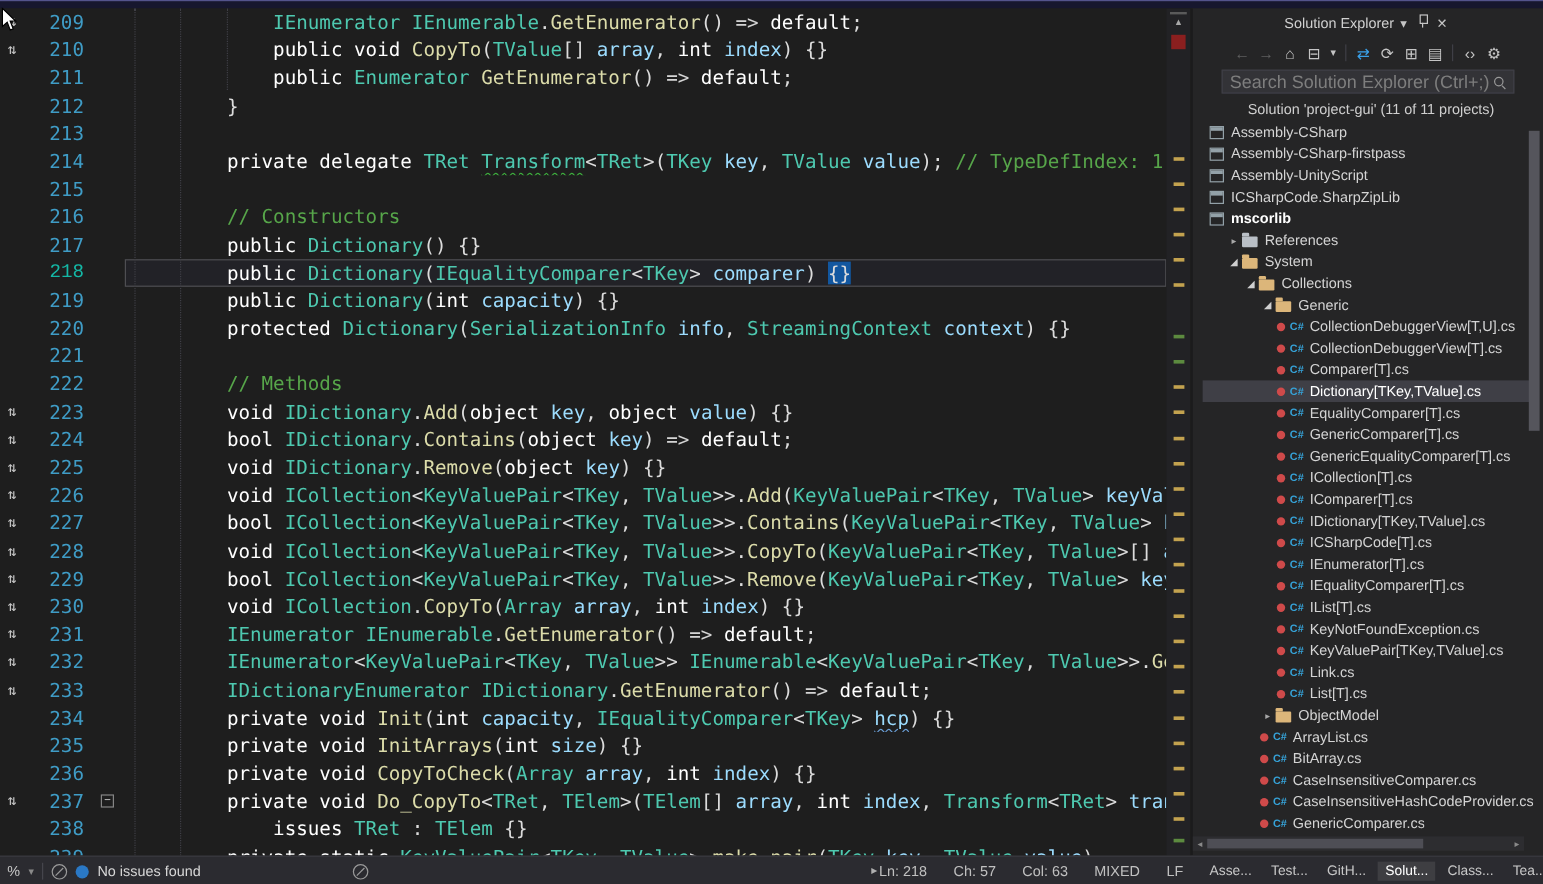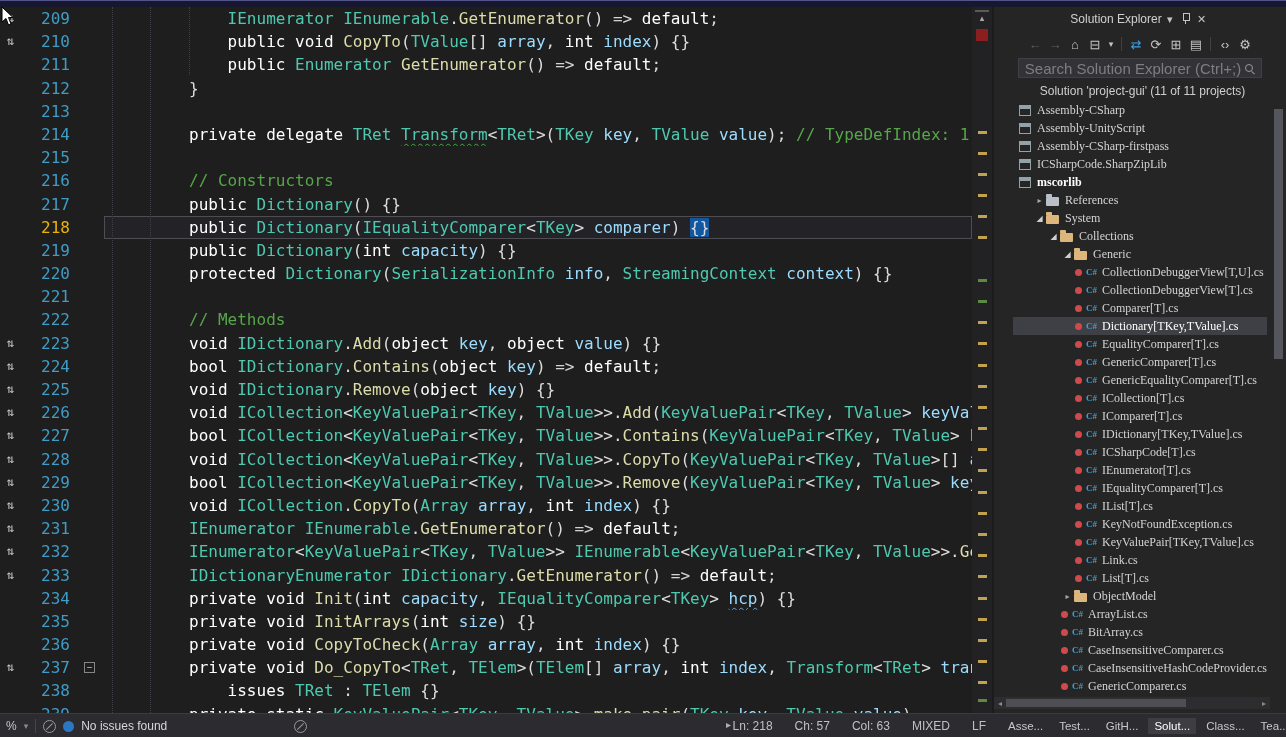--- a/index.html
+++ b/index.html
@@ -14,21 +14,21 @@
 .editor{position:absolute;left:0;top:7px;width:992px;height:706px;background:#1e1e1e;overflow:hidden;}
 .lines{position:absolute;left:0;top:0;right:20px;bottom:0;overflow:hidden;}
 .guide{position:absolute;width:0;border-left:1px dotted #3f3f46;pointer-events:none;}
 .line{display:flex;height:23.2px;line-height:23.2px;font-family:"DejaVu Sans Mono","Liberation Mono",monospace;font-size:16px;white-space:pre;}
 .g-icon{width:20px;flex:none;text-align:center;color:#c8c8c8;font-size:12px;}
 .g-num{width:56px;flex:none;text-align:right;padding-right:6px;color:#3f9cc6;}
 .g-fold{width:28px;flex:none;position:relative;}
 .foldbox{position:absolute;left:8px;top:6px;width:11px;height:11px;border:1px solid #858585;background:#1e1e1e;color:#c8c8c8;font-size:9px;line-height:9px;text-align:center;}
 .g-code{flex:1;overflow:hidden;color:#dcdcdc;padding-left:8px;}
 .line.current .g-code{outline:1px solid #4e4e52;outline-offset:-1px;background:#222227;}
-.line.current .g-num{color:#eab308;}
+.line.current .g-num{color:#14b8a6;font-family:Liberation Mono, monospace;}
 .t-kw{color:#ffffff}.t-ty{color:#4ec9b0}.t-me{color:#dcdcaa}.t-pa{color:#9cdcfe}.t-cm{color:#57a64a}.t-pl{color:#dcdcdc}.t-op{color:#d4d4d4}
 .m-wavy{text-decoration:underline wavy #3cae3c 1px;text-underline-offset:3px;}
 .m-wavyb{text-decoration:underline wavy #6a9fd8 1px;text-underline-offset:3px;}
 .m-sel{background:#1257a0;}
 
 
 .vscroll{position:absolute;right:0;top:0;width:20px;height:706px;background:#222225;}
 .sgrip{position:absolute;left:3px;top:3px;width:14px;height:2px;background:#5a5a5a;}
 .sarrow{position:absolute;left:0;top:6px;width:20px;text-align:center;color:#a8a8a8;font-size:9px;}
 .healthsq{position:absolute;left:4px;top:22px;width:12px;height:12px;background:#8b1f1f;}
@@ -50,21 +50,21 @@
 .tb-icon.accent{color:#3aa0e8;}
 .tb-icon.small{width:10px;font-size:9px;}
 .tb-sep{width:1px;height:14px;background:#3f3f46;margin:0 3px;}
 .se-searchwrap{height:24px;flex:none;padding:1px 4px 3px 4px;}
 .se-search{position:relative;height:20px;background:#333337;border:1px solid #3f3f46;display:flex;align-items:center;padding:0 20px 0 6px;color:#7e7e7e;font-size:15px;overflow:hidden;white-space:nowrap;}
 .mag{position:absolute;right:6px;top:5px;width:10px;height:10px;}
 .mag::before{content:"";position:absolute;left:0;top:0;width:6px;height:6px;border:1px solid #9a9a9a;border-radius:50%;}
 .mag::after{content:"";position:absolute;left:7px;top:7px;width:4px;height:1px;background:#9a9a9a;transform:rotate(45deg);transform-origin:0 0;}
 .se-root{height:20px;flex:none;line-height:20px;padding-left:5px;color:#cfcfcf;font-size:12px;white-space:nowrap;overflow:hidden;}
 .se-tree{flex:1;overflow:hidden;padding-left:4px;position:relative;}
-.trow{display:flex;align-items:center;height:18px;font-size:12px;color:#d4d4d4;white-space:nowrap;overflow:hidden;font-family:Liberation Serif, serif;}
+.trow{display:flex;align-items:center;height:18px;font-size:12px;color:#d4d4d4;white-space:nowrap;overflow:hidden;}
 .trow.selected{background:#3f3f46;color:#fff;margin-left:-4px;padding-left:4px;}
 .tindent{flex:none;display:inline-block;}
 .arrow{flex:none;width:13px;text-align:center;font-size:8px;color:#cfcfcf;}
 .arrow.collapsed{color:#a8a8a8;}
 .dot{flex:none;width:7px;height:7px;border-radius:50%;background:#cf4a4a;margin-right:4px;}
 .i-cs{flex:none;color:#36a3d9;font-weight:bold;font-size:9px;margin-right:5px;}
 .i-folder{flex:none;width:13px;height:9px;background:#dcb67a;border-radius:1px;position:relative;margin:3px 6px 0 0;}
 .i-folder::before{content:"";position:absolute;top:-3px;left:0;width:6px;height:3px;background:inherit;border-radius:1px 1px 0 0;}
 .i-folder.i-ref{background:#b9bfc6;}
 .i-project{flex:none;width:12px;height:11px;border:1px solid #93a1a8;position:relative;margin-right:6px;}
@@ -204,26 +204,26 @@
     <div class="se-root">Solution 'project-gui' (11 of 11 projects)</div>
     <div class="se-tree">
         <div class="trow">
           <span class="tindent" style="width: 2px;"></span>
           <span class="i-project"></span>
           <span class="tlabel">Assembly-CSharp</span>
         </div>
         <div class="trow">
           <span class="tindent" style="width: 2px;"></span>
           <span class="i-project"></span>
-          <span class="tlabel">Assembly-UnityScript</span>
+          <span class="tlabel">Assembly-CSharp-firstpass</span>
         </div>
         <div class="trow">
           <span class="tindent" style="width: 2px;"></span>
           <span class="i-project"></span>
-          <span class="tlabel">Assembly-CSharp-firstpass</span>
+          <span class="tlabel">Assembly-UnityScript</span>
         </div>
         <div class="trow">
           <span class="tindent" style="width: 2px;"></span>
           <span class="i-project"></span>
           <span class="tlabel">ICSharpCode.SharpZipLib</span>
         </div>
         <div class="trow">
           <span class="tindent" style="width: 2px;"></span>
           <span class="i-project"></span>
           <span class="tlabel bold">mscorlib</span>

